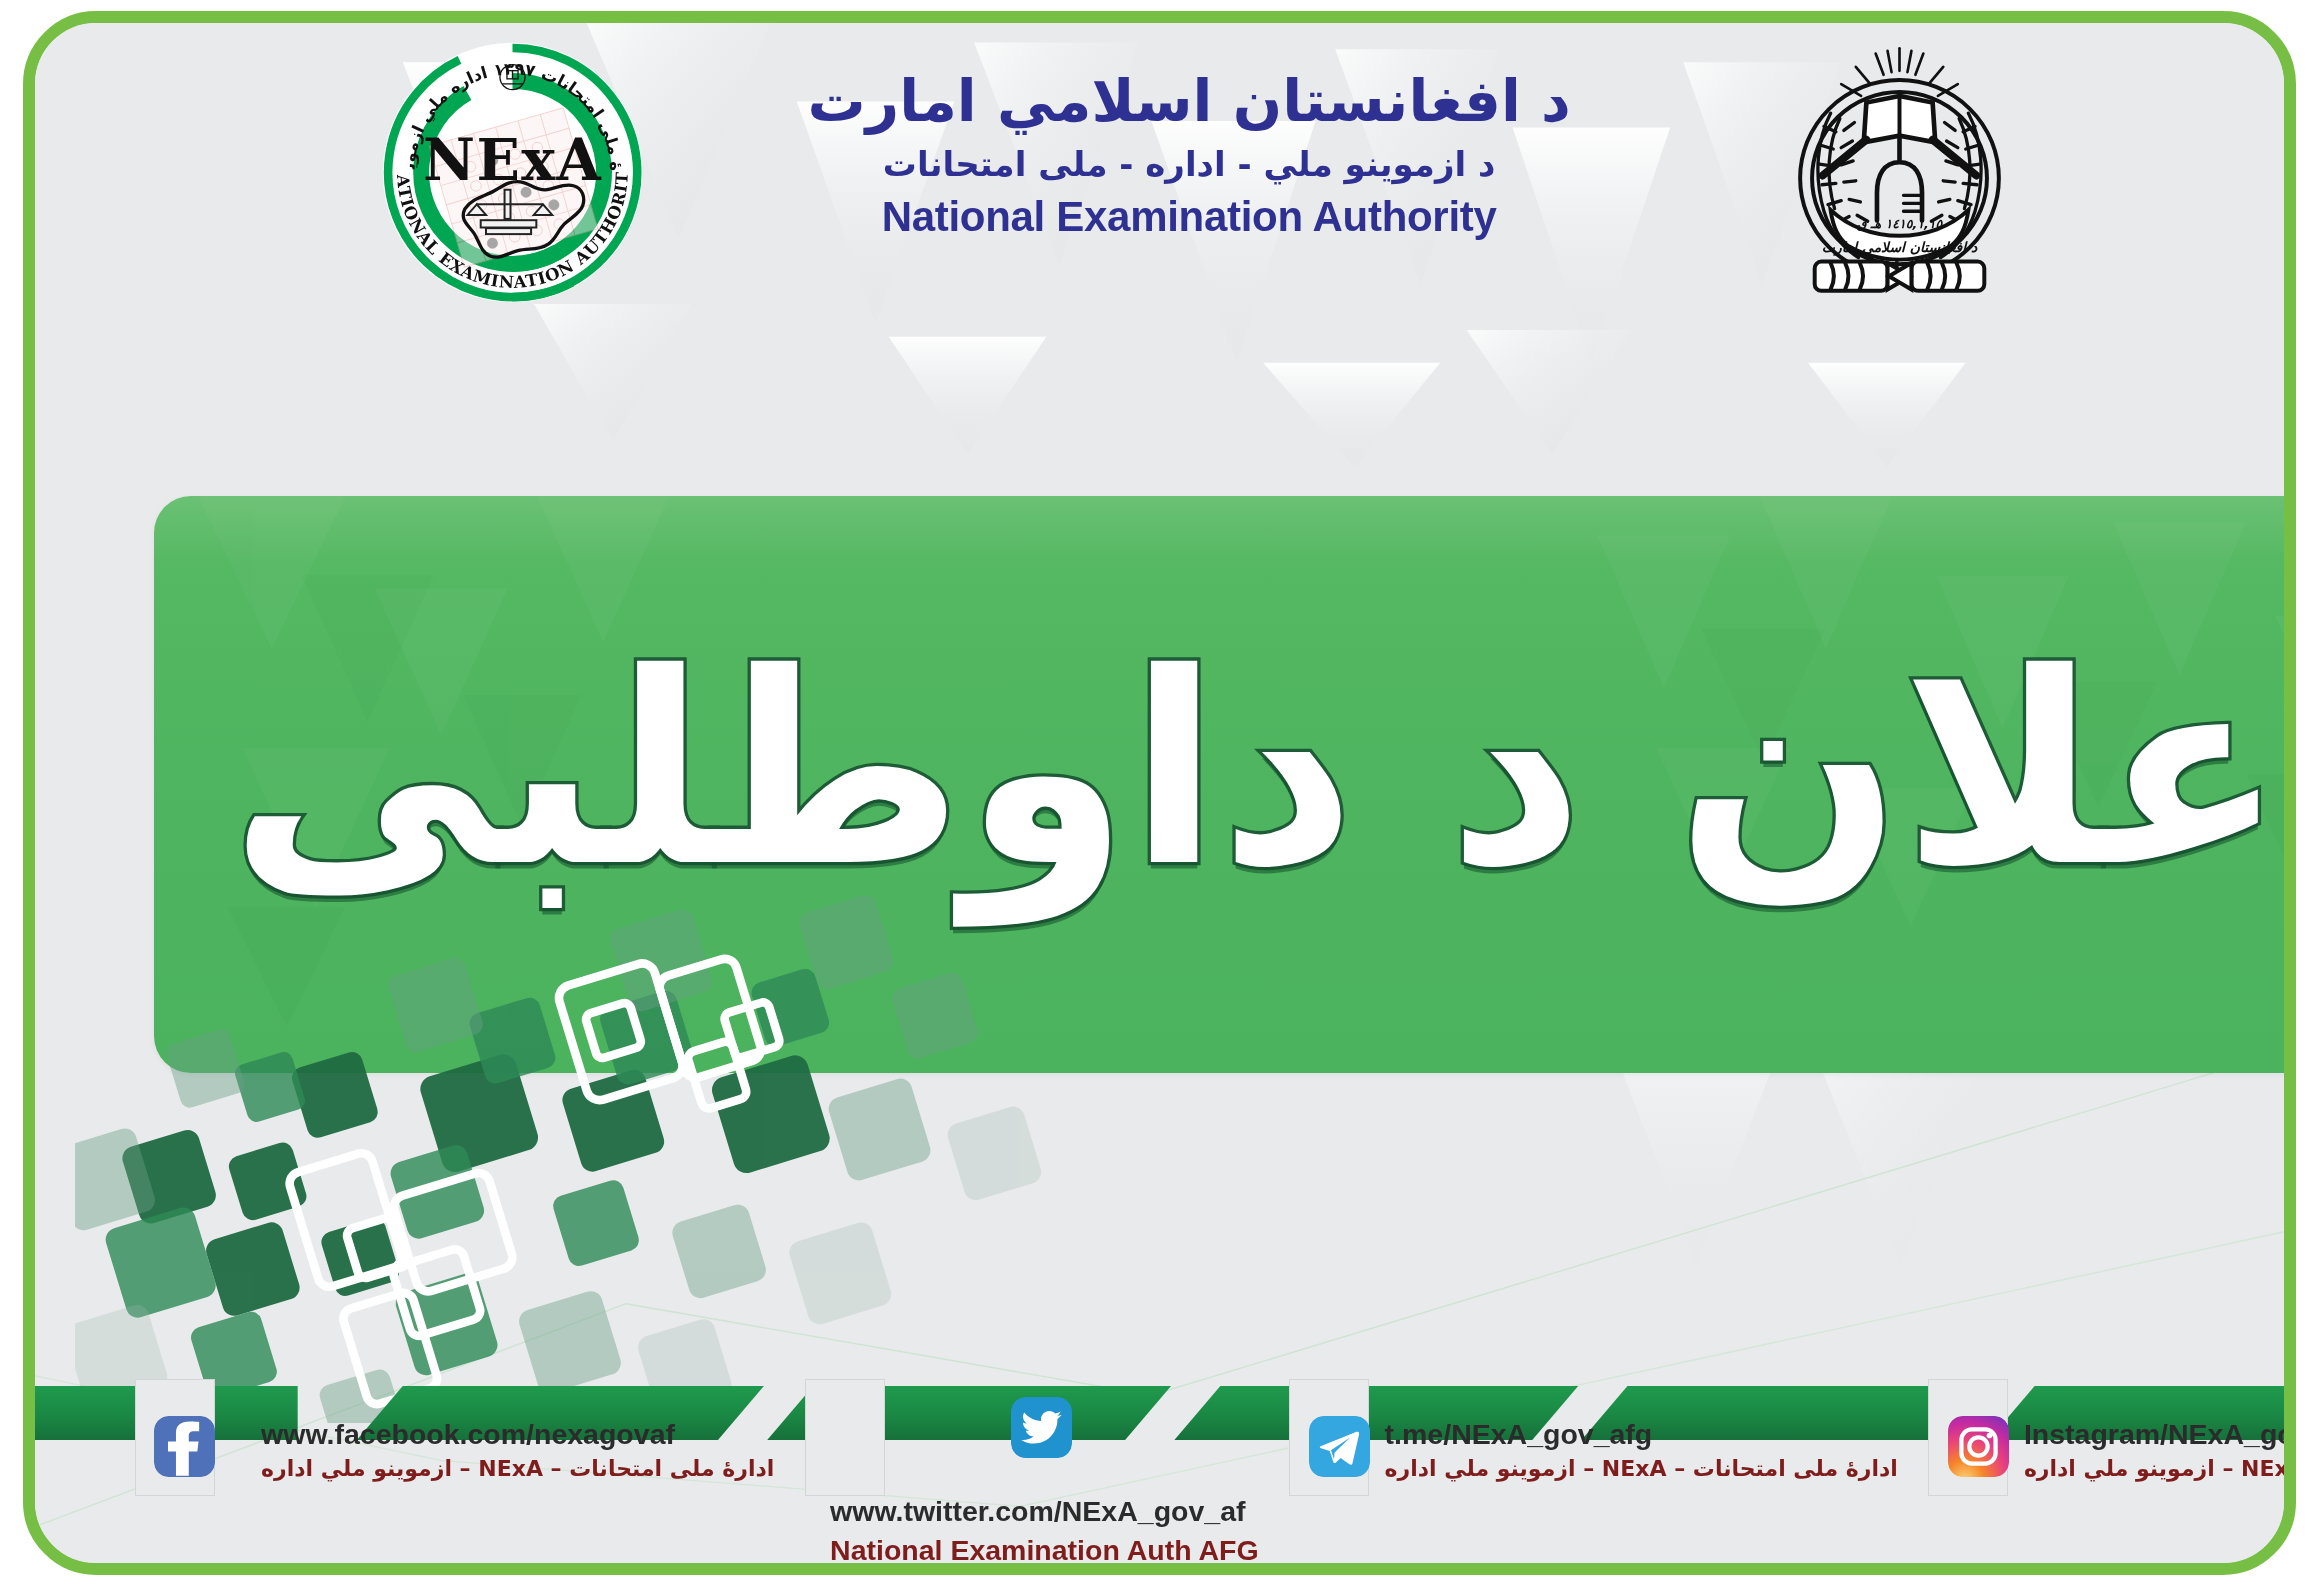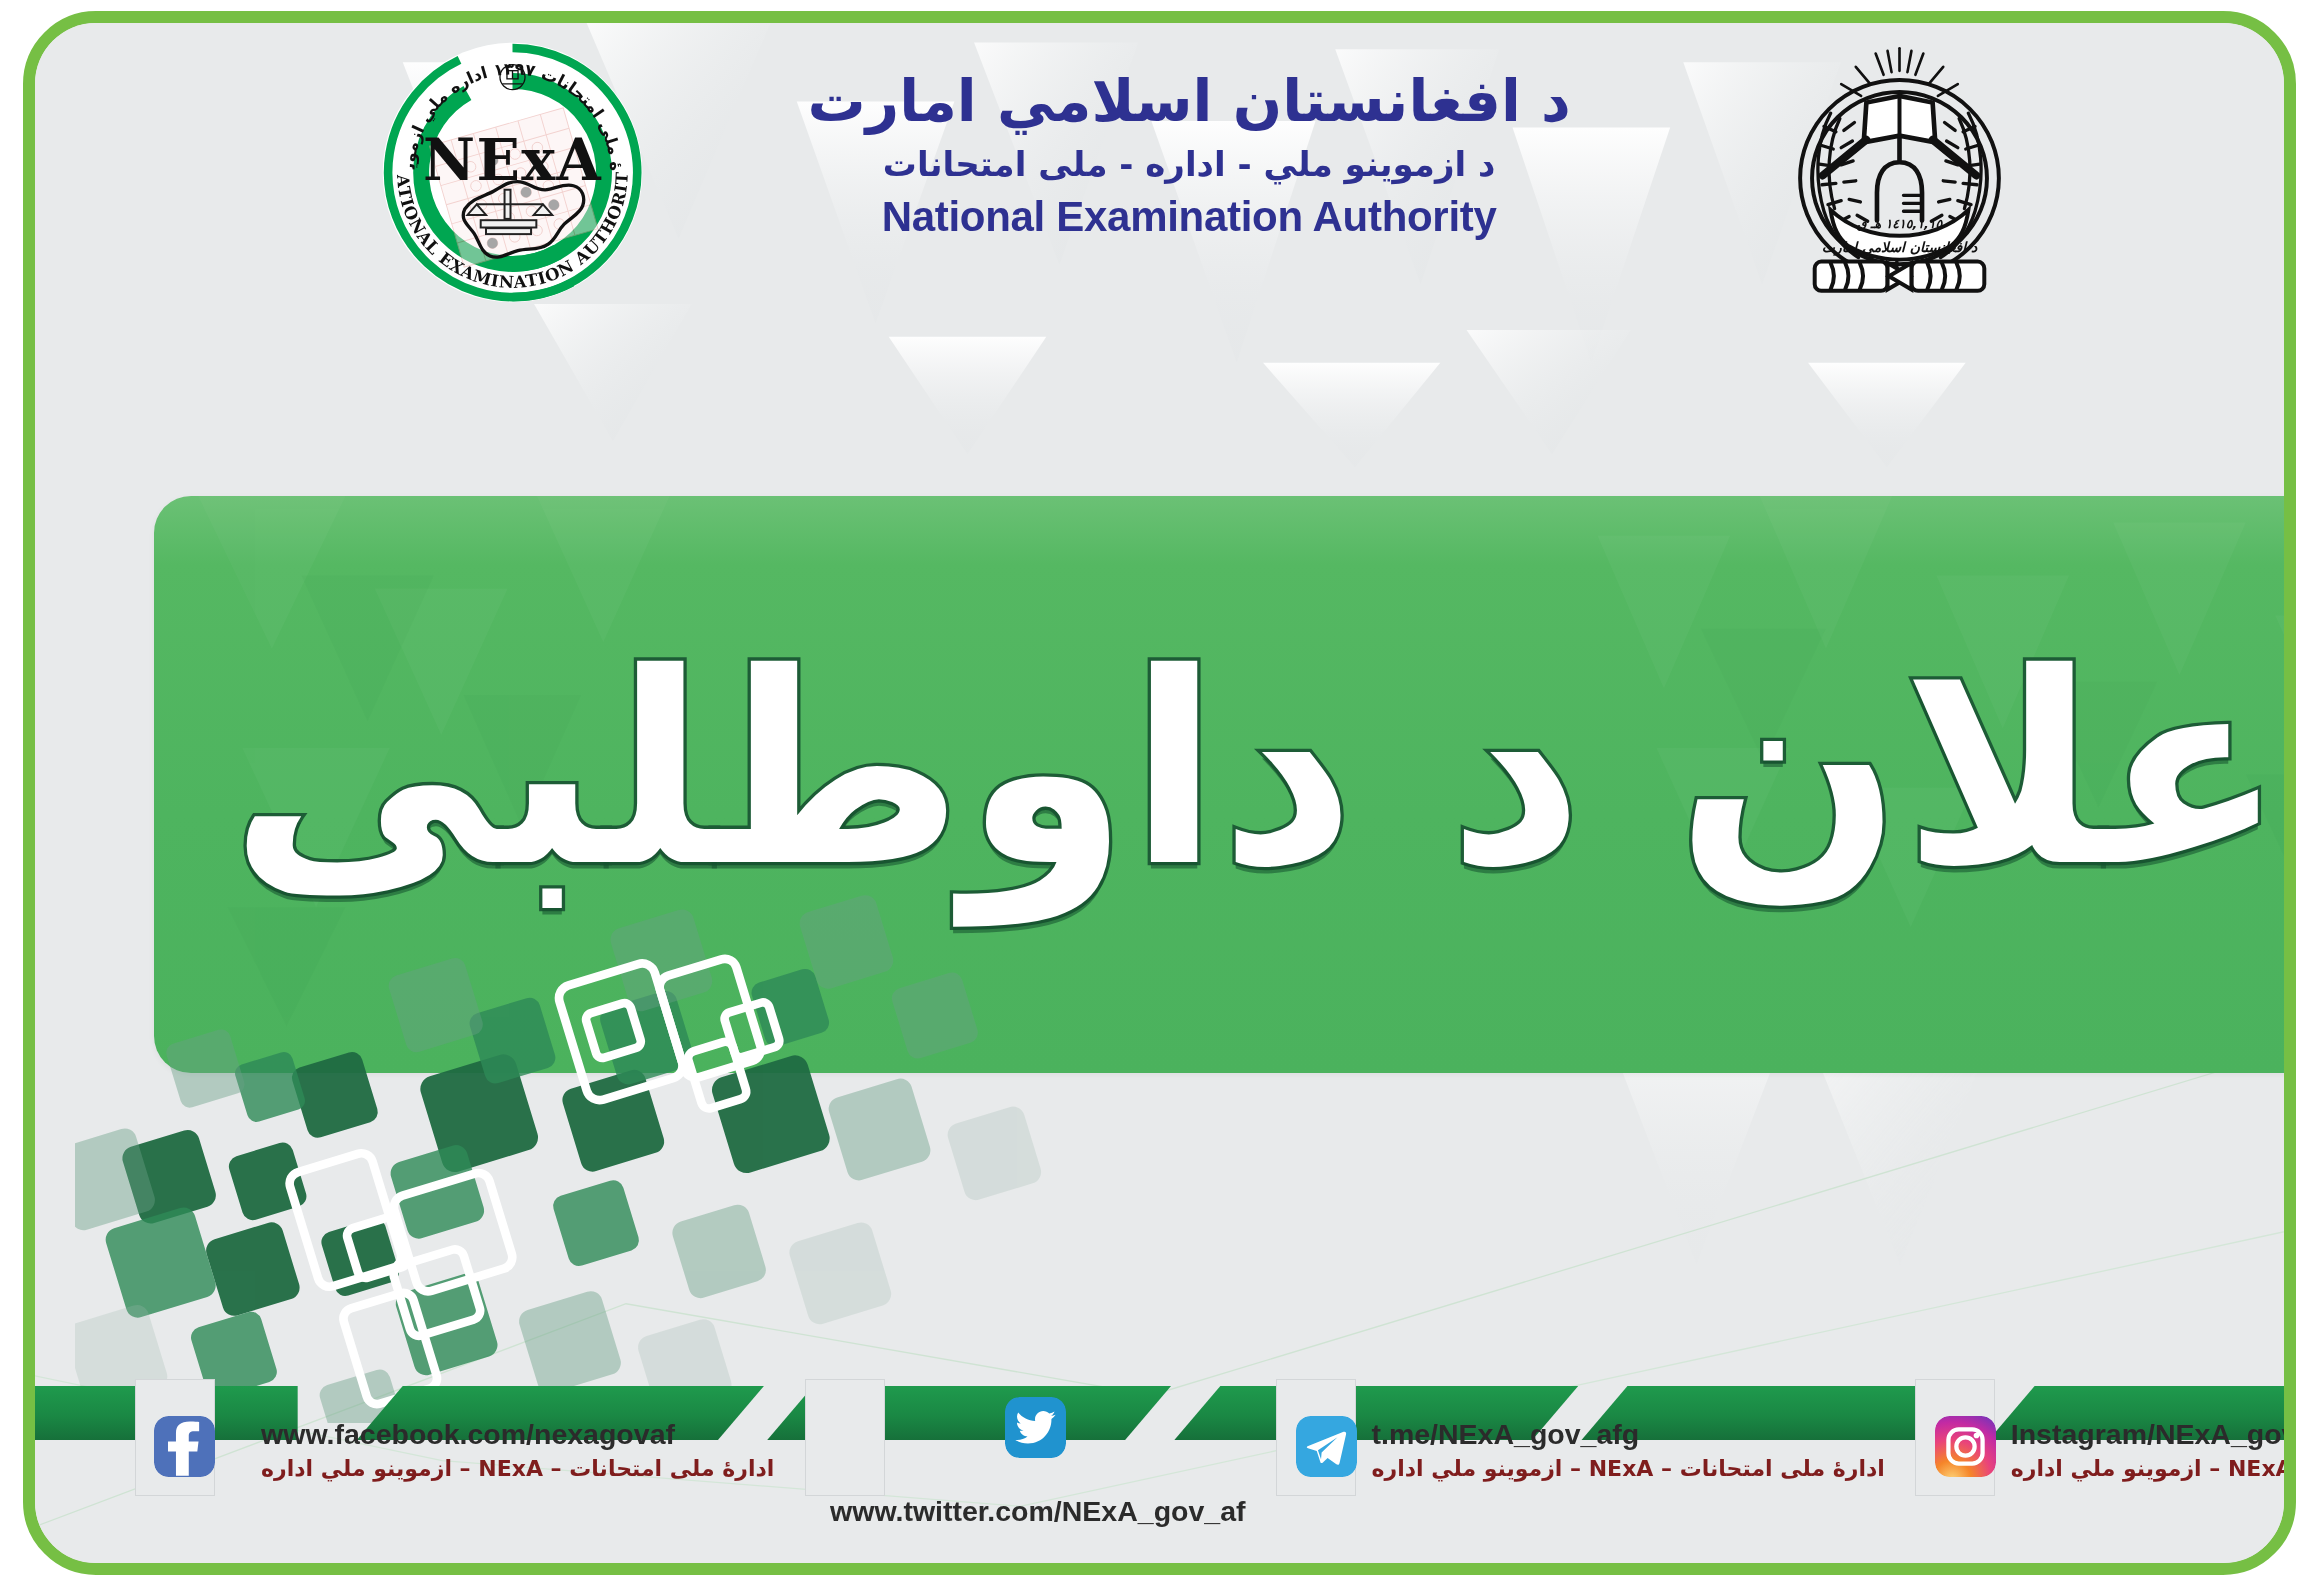--- a/index.html
+++ b/index.html
@@ -515,20 +515,21 @@
         <div class="fitem" style="margin-left:30.5px;flex-direction:column;">
           <div class="fcard"></div>
           <div class="ficon">
             <svg viewBox="0 0 100 100">
               <rect width="100" height="100" rx="24" fill="#2093cf"></rect>
               <path d="M83 29c-2.4 1-5 1.8-7.7 2.2 2.8-1.7 4.9-4.3 5.9-7.4-2.6 1.5-5.5 2.7-8.6 3.3-2.5-2.6-6-4.3-9.9-4.3-7.5 0-13.5 6.1-13.5 13.5 0 1.1.1 2.1.3 3.1C38.3 38.9 28.3 33.5 21.6 25.3c-1.2 2-1.9 4.3-1.9 6.8 0 4.7 2.4 8.8 6 11.2-2.2-.1-4.3-.7-6.1-1.7v.2c0 6.5 4.6 12 10.8 13.2-1.1.3-2.3.5-3.6.5-.9 0-1.7-.1-2.5-.2 1.7 5.4 6.7 9.3 12.6 9.4-4.6 3.6-10.4 5.8-16.8 5.8-1.1 0-2.2-.1-3.2-.2 6 3.8 13.1 6.1 20.7 6.1 24.9 0 38.5-20.6 38.5-38.5v-1.8C79 34.1 81.2 31.7 83 29z" fill="#ffffff"></path>
             </svg>
           </div>
           <div class="flabels">
             <div class="fl1">www.twitter.com/NExA_gov_af</div>
+            <div class="fl2 ltr">National Examination Auth AFG</div>
           </div>
         </div>
 
         <div class="fitem" style="margin-left:30.5px;">
           <div class="fcard"></div>
           <div class="ficon">
             <svg viewBox="0 0 100 100">
               <rect width="100" height="100" rx="24" fill="#35a7e0"></rect>
               <path d="M78 26 L20 49 c-3 1.2-3 3 -.4 3.8 l14.4 4.5 5.5 16.9 c.7 2 .1 2.8 2.2 2.8 1.6 0 2.3-.7 3.2-1.6 l6.9-6.7 14.4 10.6 c2.6 1.5 4.5.7 5.2-2.4 L82 30.4 C83 26.6 80.6 24.8 78 26 z M36 56 L68 35 42 60 41 71 z" fill="#ffffff"></path>
             </svg>

